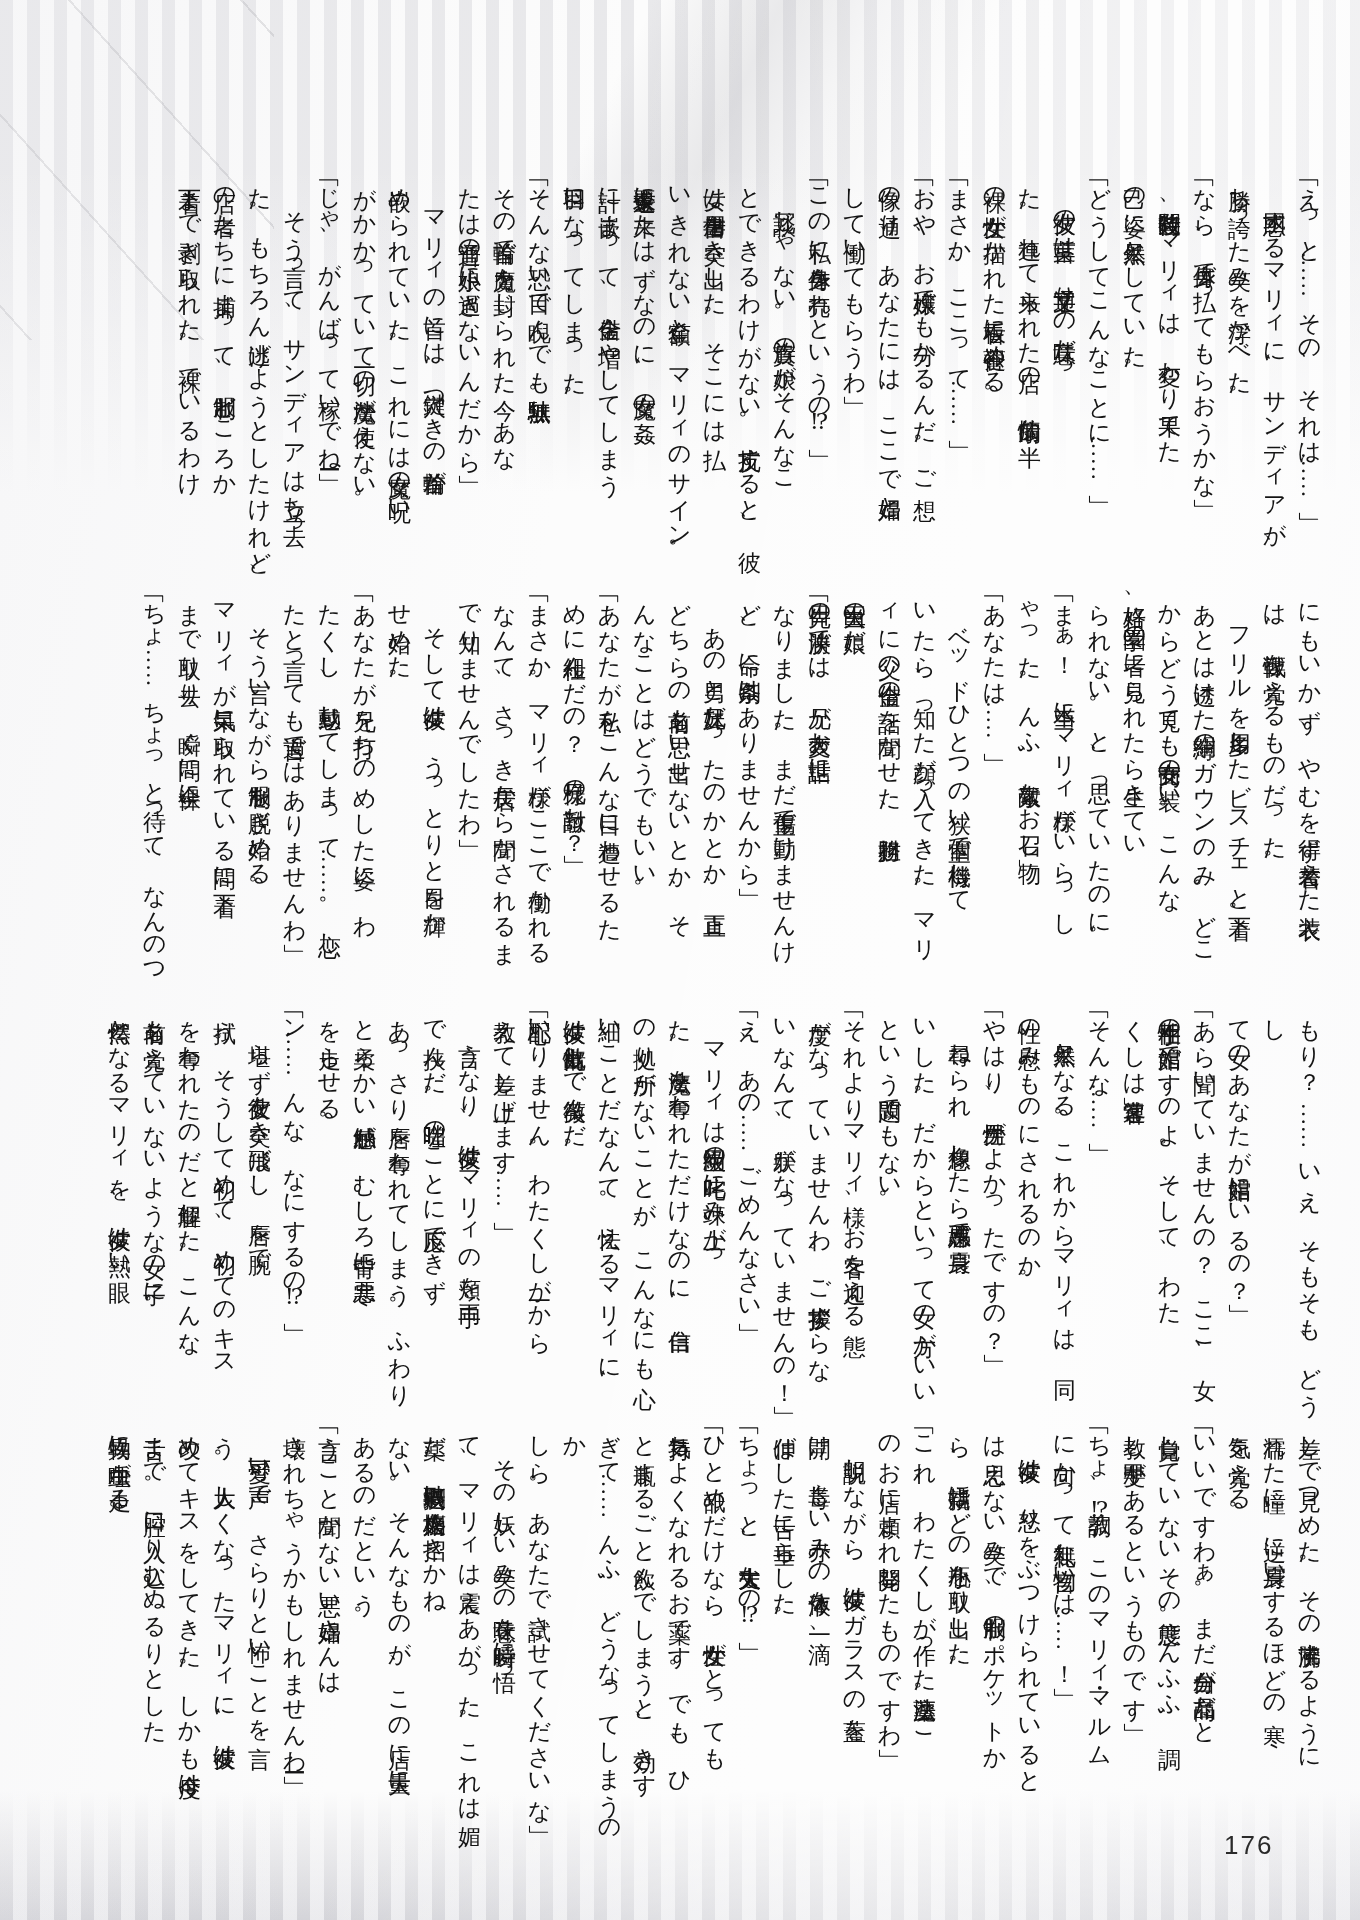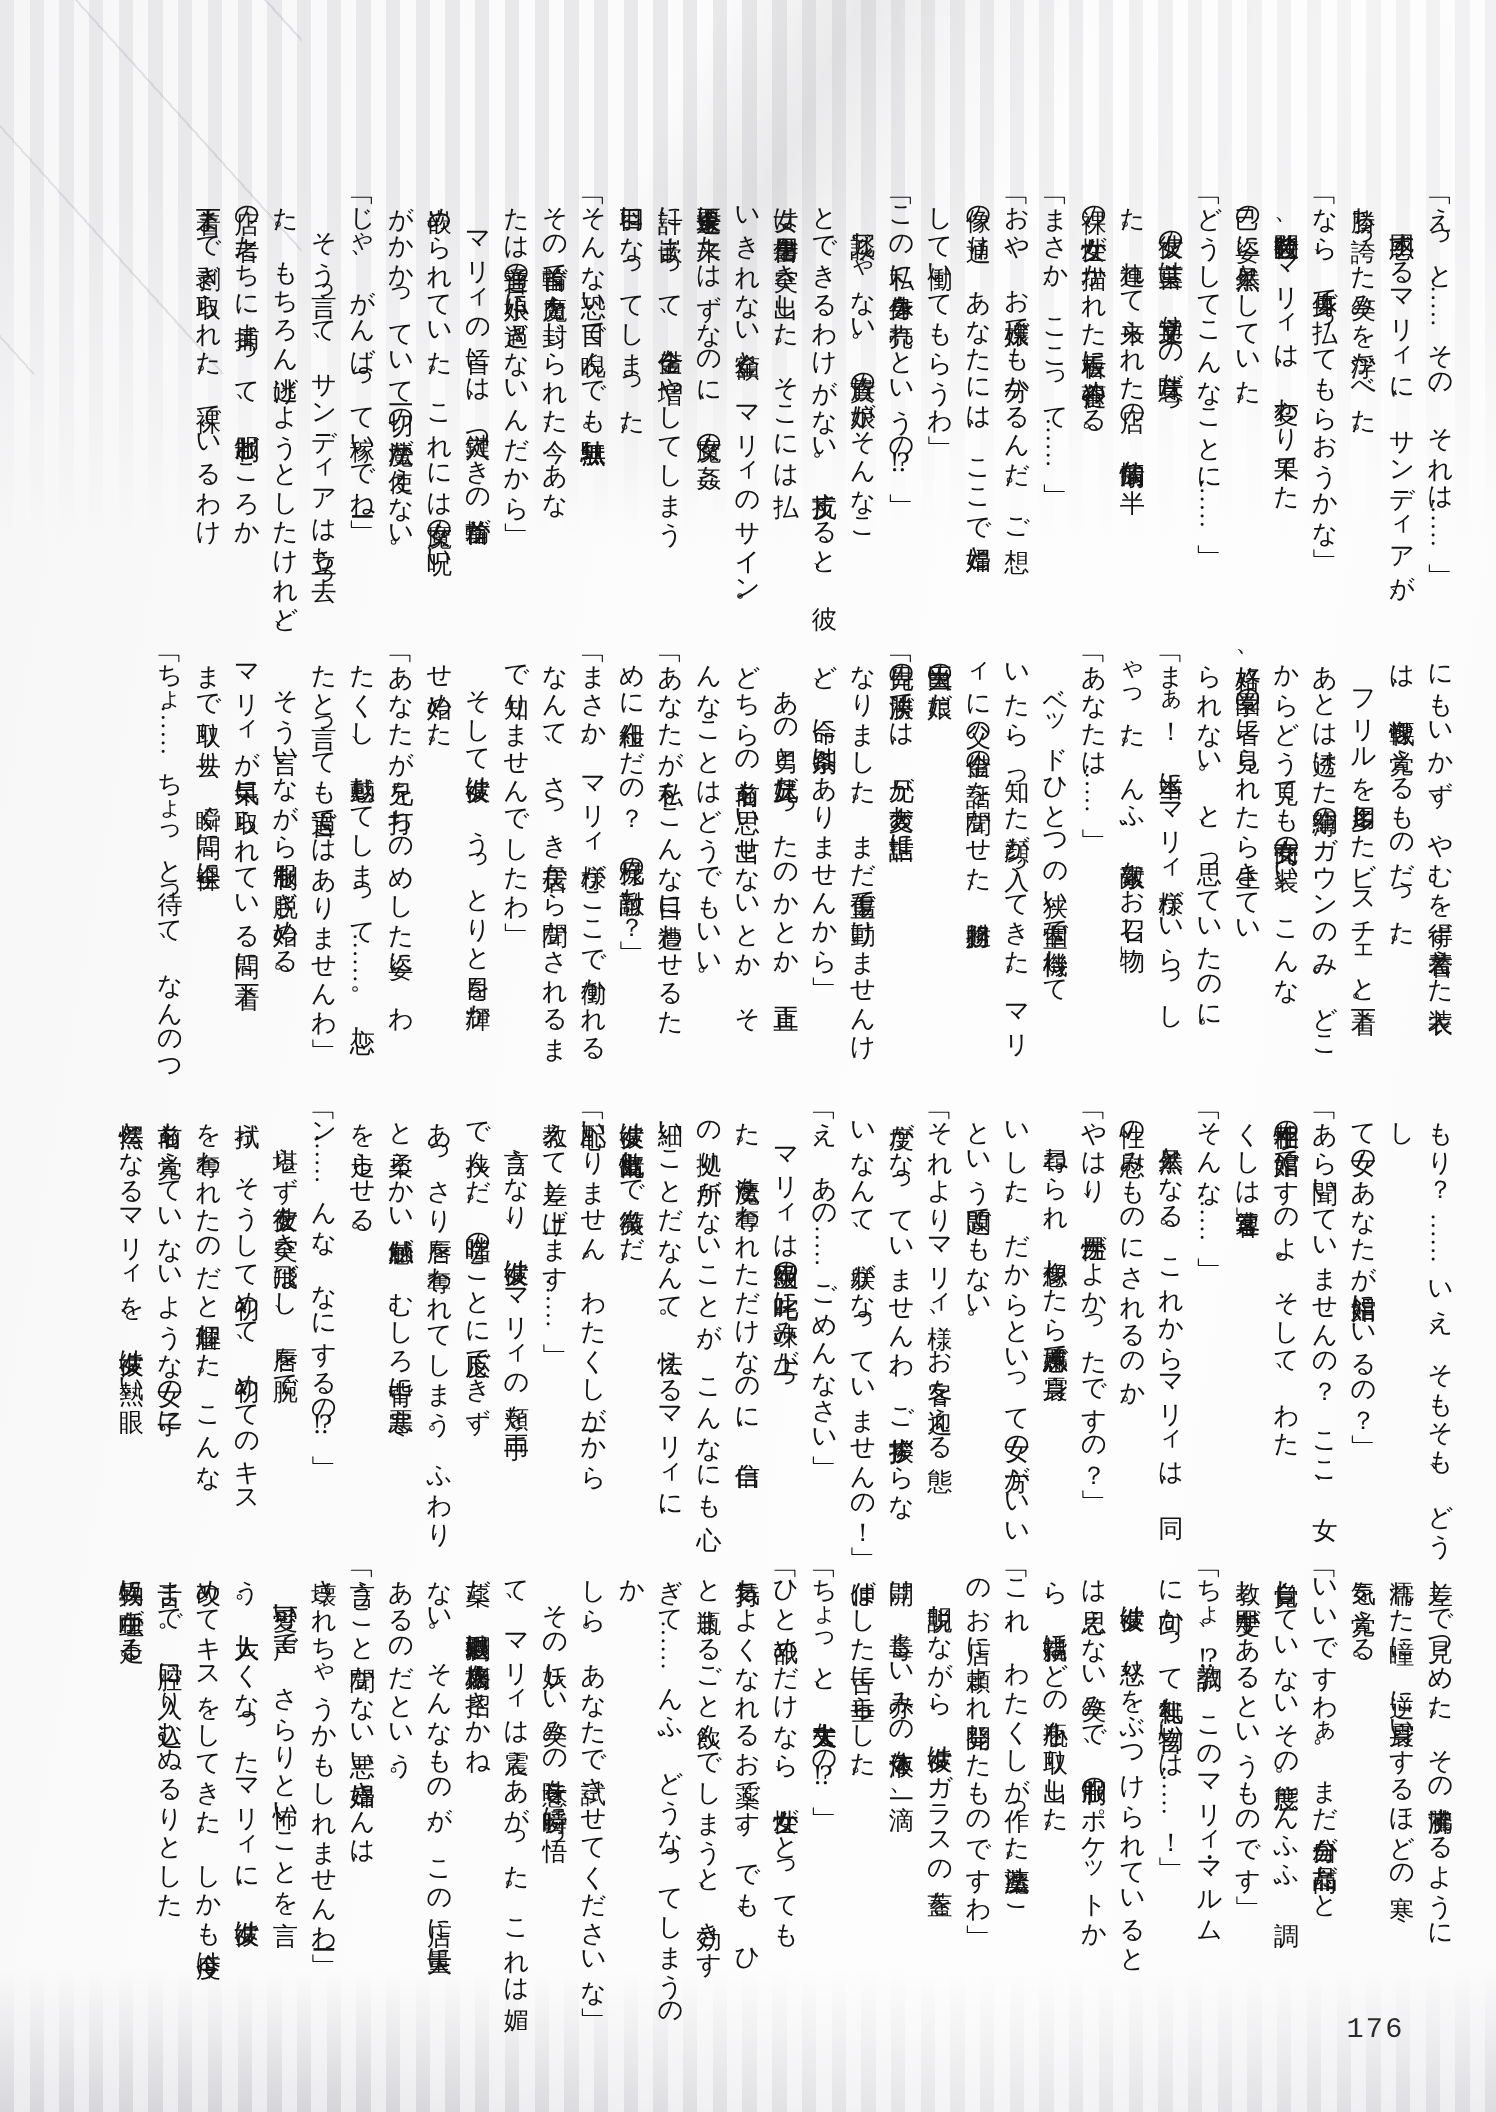--- a/index.html
+++ b/index.html
@@ -50,21 +50,21 @@
     line-height:35px;
     letter-spacing:0;
     text-align:left;
   }
   .band-1{top:172px;}
   .band-2{top:588px;}
   .band-3{top:1004px;}
   .band-4{top:1420px;}
   .page-number{
     position:absolute;left:1224px;top:1830px;
-    font-family:Liberation Mono, monospace;
+    font-family:Liberation Sans, sans-serif;
     font-size:26px;letter-spacing:2px;color:#2b2b2b;
   }
 </style>
 </head>
 <body>
 
 <div class="page">
   <div class="texture texture-top"></div>
   <div class="texture texture-bottom"></div>
   <div class="creases"></div>

